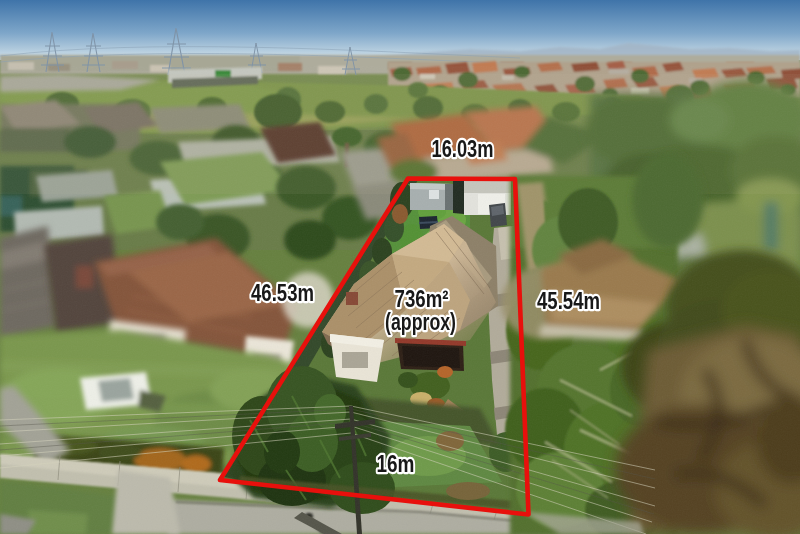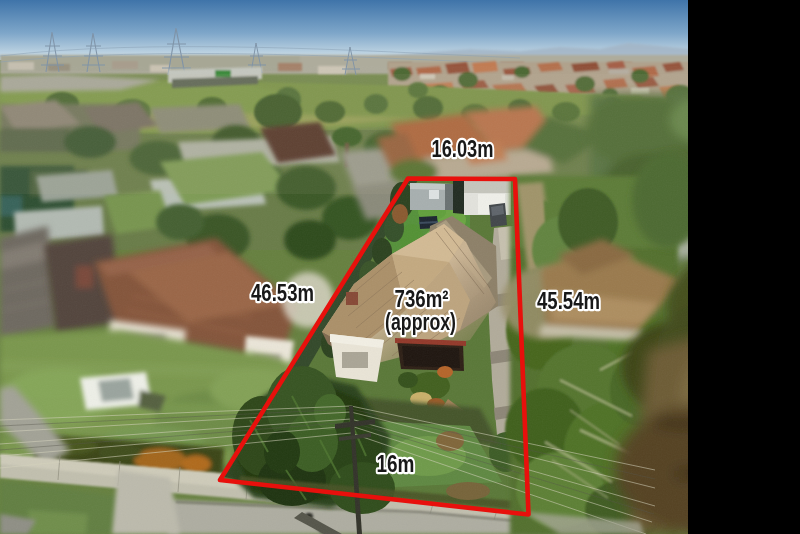--- a/index.html
+++ b/index.html
@@ -1,16 +1,16 @@
 <!DOCTYPE html>
 <html><head>
 <meta charset="utf-8">
 <style>
 html,body{margin:0;padding:0;background:#000;}
-#stage{position:relative;width:688px;height:534px;overflow:hidden;font-family:"Liberation Sans",sans-serif;}
+#stage{position:relative;width:800px;height:534px;overflow:hidden;font-family:"Liberation Sans",sans-serif;}
 text{font-family:"Liberation Sans",sans-serif;}
 </style>
 </head>
 <body>
 
 <div id="stage">
 <svg width="800" height="534" viewBox="0 0 800 534">
 <defs>
 <linearGradient id="skyg" x1="0" y1="0" x2="0" y2="1">
 <stop offset="0" stop-color="#3f74a9"></stop>

